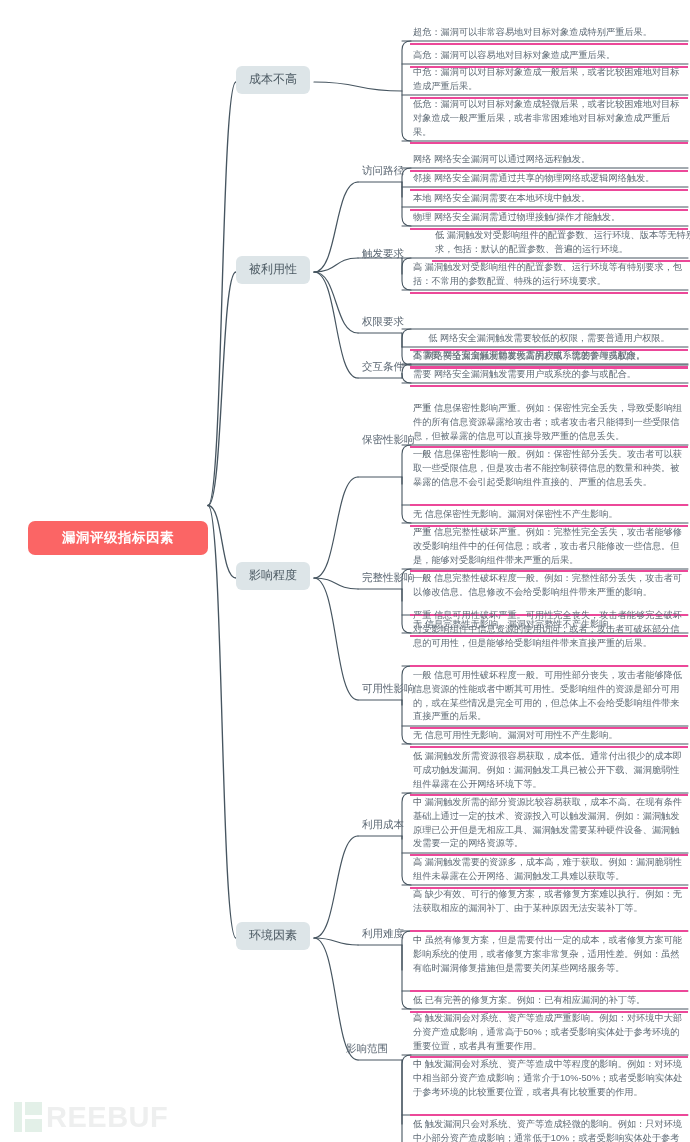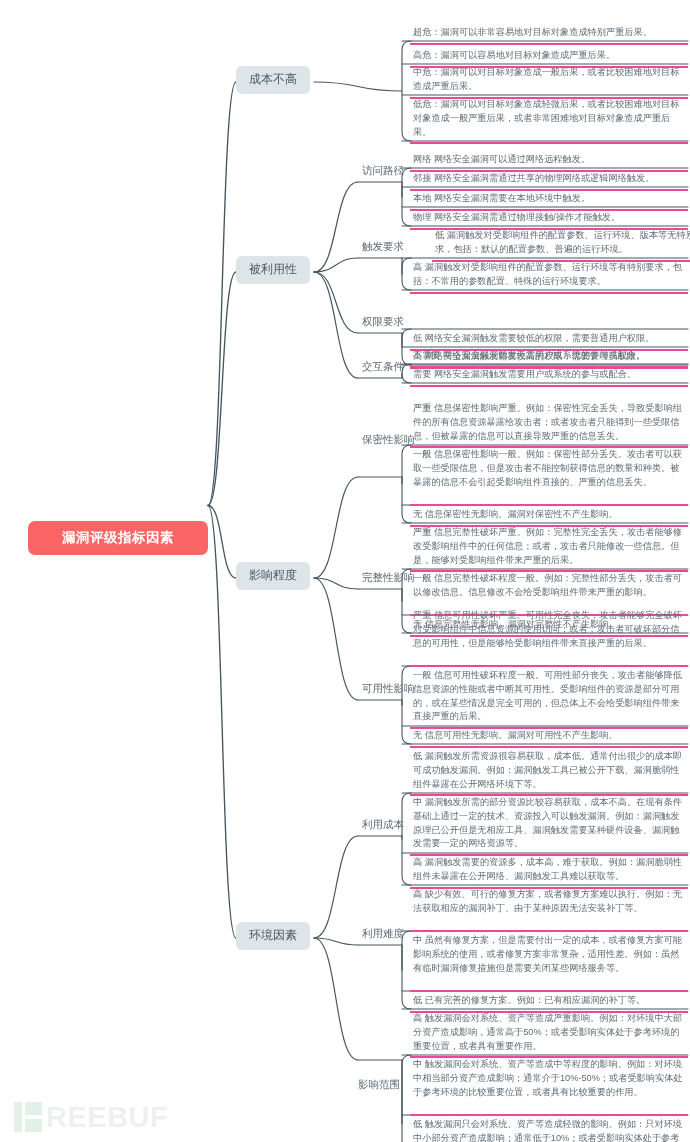--- a/index.html
+++ b/index.html
@@ -175,22 +175,22 @@
     <div class="leaf" style="left: 410px; top: 64px; width: 278px; min-height: 32px;">中危：漏洞可以对目标对象造成一般后果，或者比较困难地对目标造成严重后果。</div>
     <div class="leaf" style="left: 410px; top: 96px; width: 278px; min-height: 46px;">低危：漏洞可以对目标对象造成轻微后果，或者比较困难地对目标对象造成一般严重后果，或者非常困难地对目标对象造成严重后果。</div>
     <div class="l2-node" style="left: 236px; top: 256px;">被利用性</div>
     <div class="leaf" style="left: 410px; top: 151px; width: 278px; min-height: 18px;">网络 网络安全漏洞可以通过网络远程触发。</div>
     <div class="leaf" style="left: 410px; top: 170px; width: 278px; min-height: 18px;">邻接 网络安全漏洞需通过共享的物理网络或逻辑网络触发。</div>
     <div class="leaf" style="left: 410px; top: 190px; width: 278px; min-height: 18px;">本地 网络安全漏洞需要在本地环境中触发。</div>
     <div class="leaf" style="left: 410px; top: 209px; width: 278px; min-height: 18px;">物理 网络安全漏洞需通过物理接触/操作才能触发。</div>
     <div class="l3-node" style="left: 360px; top: 163px;">访问路径</div>
     <div class="leaf" style="left: 392px; top: 227px; width: 278px; min-height: 32px; margin-left: 40px;"><span class="k">低 </span><span>漏洞触发对受影响组件的配置参数、运行环境、版本等无特别要求，包括：默认的配置参数、普遍的运行环境。</span></div>
     <div class="leaf" style="left: 410px; top: 259px; width: 278px; min-height: 32px;"><span class="k">高 </span><span>漏洞触发对受影响组件的配置参数、运行环境等有特别要求，包括：不常用的参数配置、特殊的运行环境要求。</span></div>
-    <div class="l3-node" style="left: 360px; top: 239px;">触发要求</div>
-    <div class="leaf" style="left: 410px; top: 330px; width: 278px; min-height: 18px;">低 网络安全漏洞触发需要较低的权限，需要普通用户权限。</div>
+    <div class="l3-node" style="left: 360px; top: 246px;">触发要求</div>
+    <div class="leaf" style="left: 410px; top: 330px; width: 278px; min-height: 18px; text-align: center;">低 网络安全漏洞触发需要较低的权限，需要普通用户权限。</div>
     <div class="leaf" style="left: 410px; top: 348px; width: 278px; min-height: 18px;">高 网络安全漏洞触发需要较高的权限，需要管理员权限。</div>
     <div class="l3-node" style="left: 360px; top: 314px;">权限要求</div>
     <div class="leaf" style="left: 410px; top: 347px; width: 278px; min-height: 18px;">不需要 网络安全漏洞触发无需用户或系统的参与或配合。</div>
     <div class="leaf" style="left: 410px; top: 366px; width: 278px; min-height: 18px;">需要 网络安全漏洞触发需要用户或系统的参与或配合。</div>
     <div class="l3-node" style="left: 360px; top: 359px;">交互条件</div>
     <div class="l2-node" style="left: 236px; top: 562px;">影响程度</div>
     <div class="leaf" style="left: 410px; top: 400px; width: 278px; min-height: 46px;"><span class="k">严重 </span><span>信息保密性影响严重。例如：保密性完全丢失，导致受影响组件的所有信息资源暴露给攻击者；或者攻击者只能得到一些受限信息，但被暴露的信息可以直接导致严重的信息丢失。</span></div>
     <div class="leaf" style="left: 410px; top: 446px; width: 278px; min-height: 60px;"><span class="k">一般 </span><span>信息保密性影响一般。例如：保密性部分丢失。攻击者可以获取一些受限信息，但是攻击者不能控制获得信息的数量和种类。被暴露的信息不会引起受影响组件直接的、严重的信息丢失。</span></div>
     <div class="leaf" style="left: 410px; top: 506px; width: 278px; min-height: 18px;">无 信息保密性无影响。漏洞对保密性不产生影响。</div>
     <div class="l3-node" style="left: 360px; top: 432px; text-align: right;">保密性影响</div>
@@ -207,21 +207,21 @@
     <div class="leaf" style="left: 410px; top: 794px; width: 278px; min-height: 60px;"><span class="k">中 </span><span>漏洞触发所需的部分资源比较容易获取，成本不高。在现有条件基础上通过一定的技术、资源投入可以触发漏洞。例如：漏洞触发原理已公开但是无相应工具、漏洞触发需要某种硬件设备、漏洞触发需要一定的网络资源等。</span></div>
     <div class="leaf" style="left: 410px; top: 854px; width: 278px; min-height: 32px;"><span class="k">高 </span><span>漏洞触发需要的资源多，成本高，难于获取。例如：漏洞脆弱性组件未暴露在公开网络、漏洞触发工具难以获取等。</span></div>
     <div class="l3-node" style="left: 360px; top: 817px;">利用成本</div>
     <div class="leaf" style="left: 410px; top: 886px; width: 278px; min-height: 46px;"><span class="k">高 </span><span>缺少有效、可行的修复方案，或者修复方案难以执行。例如：无法获取相应的漏洞补丁、由于某种原因无法安装补丁等。</span></div>
     <div class="leaf" style="left: 410px; top: 932px; width: 278px; min-height: 60px;"><span class="k">中 </span><span>虽然有修复方案，但是需要付出一定的成本，或者修复方案可能影响系统的使用，或者修复方案非常复杂，适用性差。例如：虽然有临时漏洞修复措施但是需要关闭某些网络服务等。</span></div>
     <div class="leaf" style="left: 410px; top: 992px; width: 278px; min-height: 18px;"><span class="k">低 </span><span>已有完善的修复方案。例如：已有相应漏洞的补丁等。</span></div>
     <div class="l3-node" style="left: 360px; top: 926px;">利用难度</div>
     <div class="leaf" style="left: 410px; top: 1010px; width: 278px; min-height: 46px;"><span class="k">高 </span><span>触发漏洞会对系统、资产等造成严重影响。例如：对环境中大部分资产造成影响，通常高于50%；或者受影响实体处于参考环境的重要位置，或者具有重要作用。</span></div>
     <div class="leaf" style="left: 410px; top: 1056px; width: 278px; min-height: 60px;"><span class="k">中 </span><span>触发漏洞会对系统、资产等造成中等程度的影响。例如：对环境中相当部分资产造成影响；通常介于10%-50%；或者受影响实体处于参考环境的比较重要位置，或者具有比较重要的作用。</span></div>
     <div class="leaf" style="left: 410px; top: 1116px; width: 278px; min-height: 60px;"><span class="k">低 </span><span>触发漏洞只会对系统、资产等造成轻微的影响。例如：只对环境中小部分资产造成影响；通常低于10%；或者受影响实体处于参考环境的不重要位置，或者具有不重要作用。</span></div>
-    <div class="l3-node" style="left: 356px; top: 1041px; margin-top: 36px;">影响范围</div>
+    <div class="l3-node" style="left: 344px; top: 1041px;">影响范围</div>
   </div>
 
 <div class="watermark">
   <div class="wm-mark">
     <div class="wm-bar b1"></div>
     <div class="wm-col">
         <span></span>
         <span></span>
       </div>
   </div>

